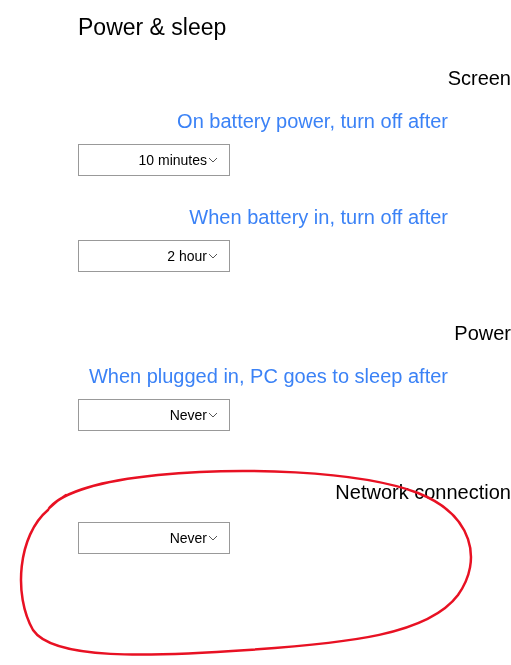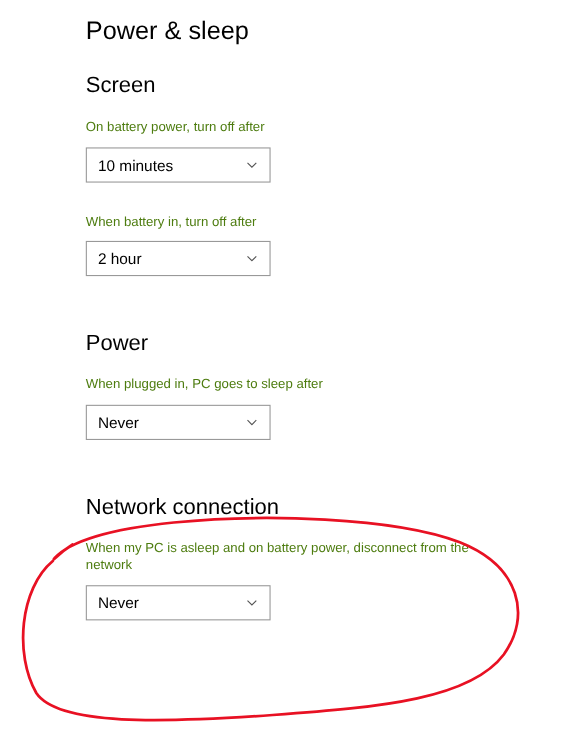--- a/index.html
+++ b/index.html
@@ -26,34 +26,35 @@
       margin-bottom: 26px;
     }
     h2.section-title {
       font-size: 20px;
       font-weight: 400;
       color: #000000;
       margin-bottom: 18px;
     }
     .section {
       margin-bottom: 50px;
+      text-align: right;
     }
     .field {
       margin-bottom: 28px;
     }
     .field-label {
-      font-size: 12px;
-      color: #4d7c0f;
+      font-size: 20px;
+      color: #3b82f6;
       margin-bottom: 10px;
       display: block;
       line-height: 1.3;
       max-width: 370px;
     }
     .dropdown {
-      width: 168px;
+      width: 152px;
       height: 32px;
       border: 1px solid #999999;
       background: #ffffff;
       display: flex;
       align-items: center;
       justify-content: space-between;
       padding: 0 10px 0 10px;
       cursor: pointer;
       font-size: 14px;
       color: #000000;
@@ -131,21 +132,20 @@
             </svg>
         </span>
       </div>
     </div>
   </div>
 
   <div class="section">
     <h2 class="section-title">Network connection</h2>
 
     <div class="field">
-      <span class="field-label">When my PC is asleep and on battery power, disconnect from the network</span>
       <div class="dropdown">
         <span class="dropdown-value">Never</span>
         <span class="dropdown-chevron">
           <svg viewBox="0 0 10 6">
               <path d="M1 1 L5 5 L9 1" stroke="#555" stroke-width="1" fill="none"></path>
             </svg>
         </span>
       </div>
     </div>
   </div>

